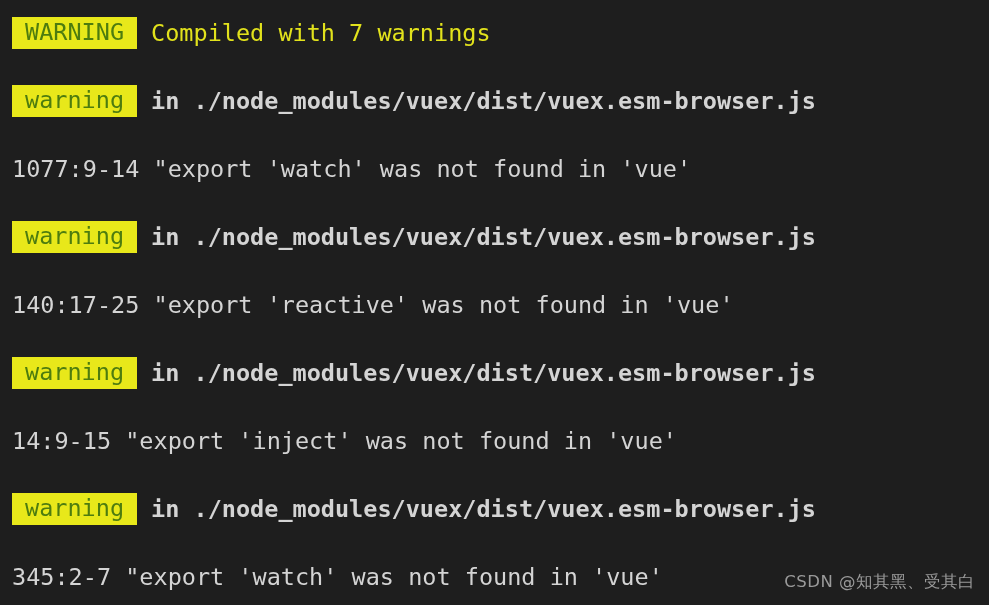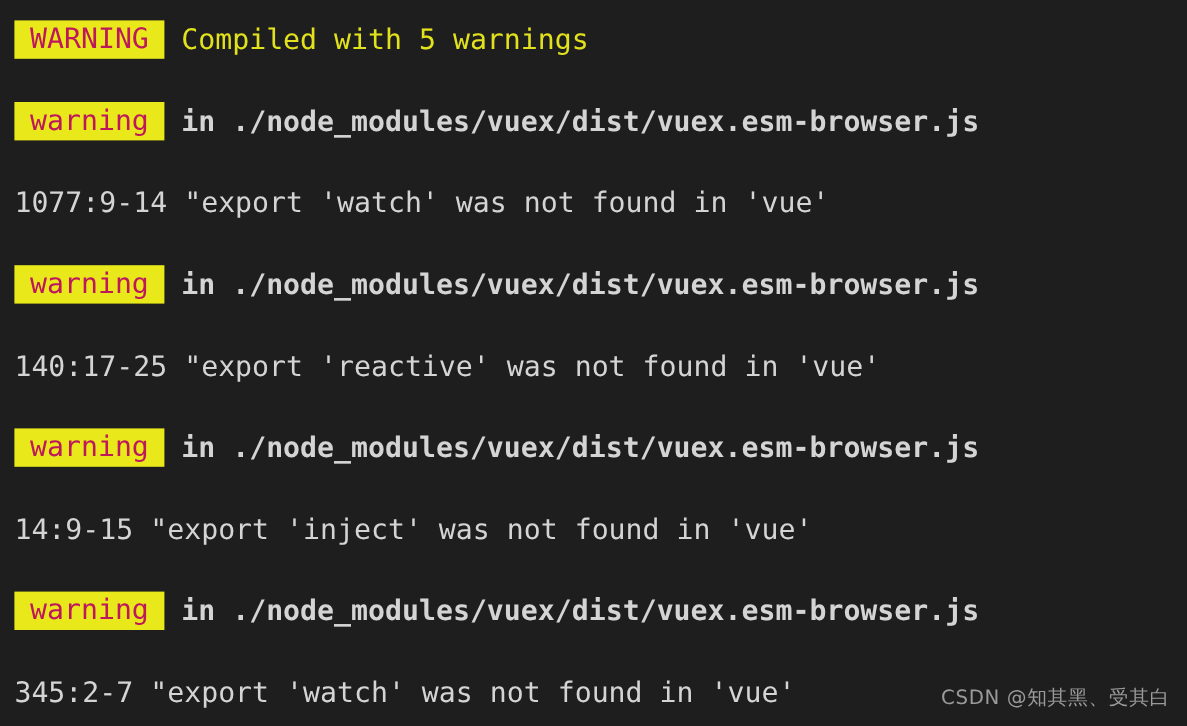--- a/index.html
+++ b/index.html
@@ -31,21 +31,21 @@
     align-items: center;
     white-space: pre;
     font-size: 23.5px;
     line-height: 32px;
     letter-spacing: 0px;
   }
 
   .badge {
     display: inline-block;
     background: #e8e81a;
-    color: #be185d;
+    color: #4d7c0f;
     padding: 3px 13px 4px 13px;
     font-size: 23.5px;
     line-height: 25px;
     font-family: "DejaVu Sans Mono", "Liberation Mono", monospace;
     white-space: pre;
   }
 
   .headline-text {
     color: #e2e21c;
     margin-left: 14px;
@@ -78,21 +78,21 @@
     letter-spacing: 0.5px;
   }
 </style>
 </head>
 <body>
 
 <div id="terminal">
 
   <div class="line" style="top:17px;">
     <span class="badge">WARNING</span>
-    <span class="headline-text">Compiled with 5 warnings</span>
+    <span class="headline-text">Compiled with 7 warnings</span>
   </div>
 
   <div class="line" style="top:85px;">
     <span class="badge">warning</span>
     <span class="path-text">in ./node_modules/vuex/dist/vuex.esm-browser.js</span>
   </div>
 
   <div class="line" style="top:153px;">
     <span class="detail">1077:9-14 "export 'watch' was not found in 'vue'</span>
   </div>

